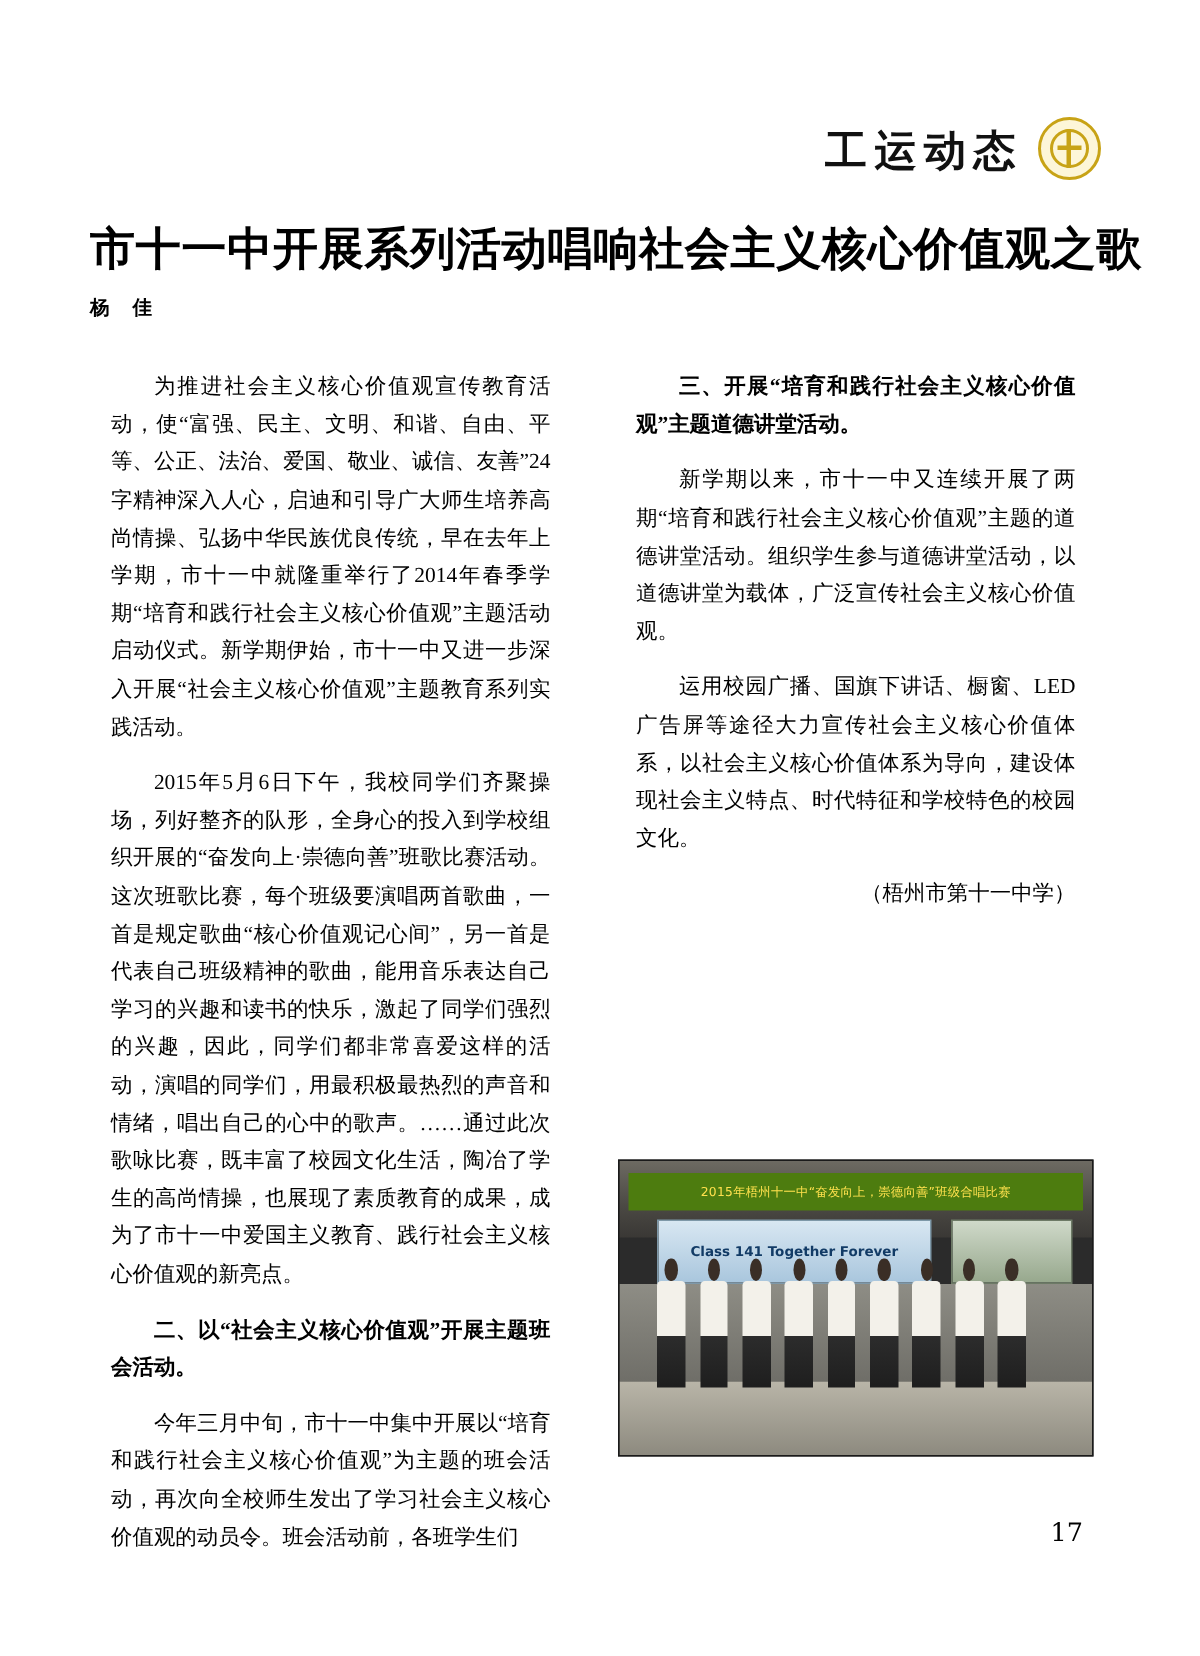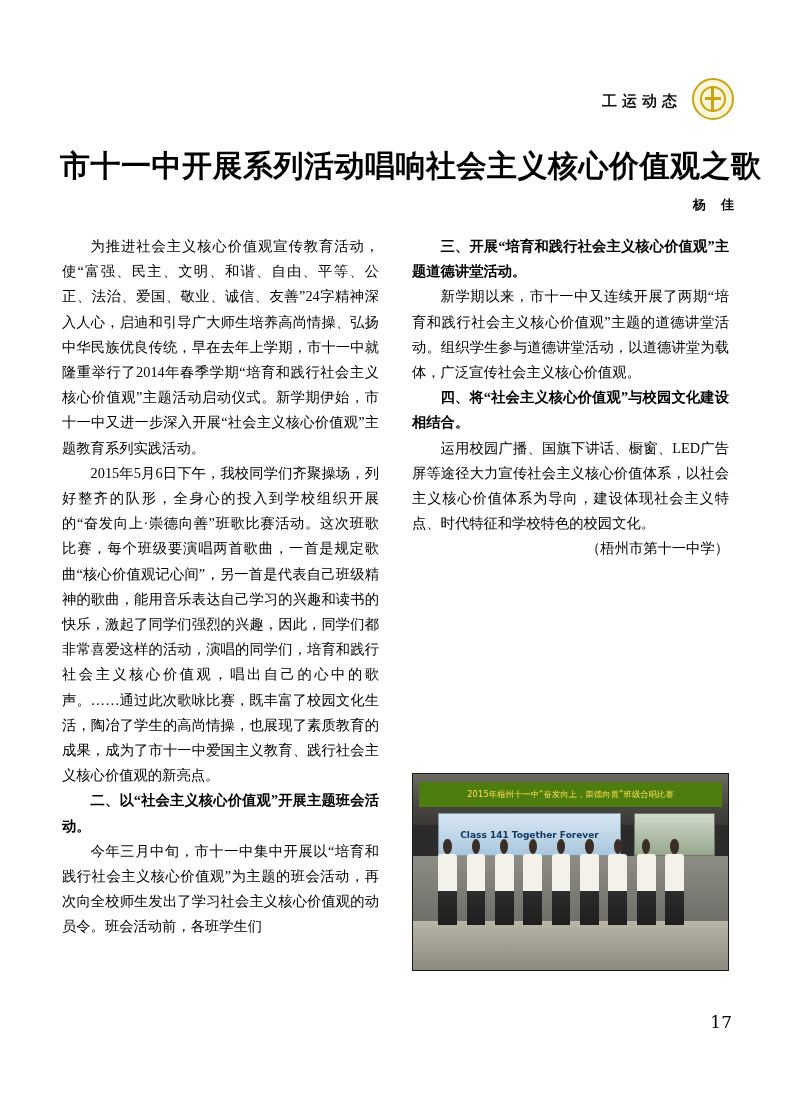--- a/index.html
+++ b/index.html
@@ -28,21 +28,21 @@
     position: absolute;
     right: 62px;
     top: 78px;
     display: flex;
     align-items: center;
     gap: 10px;
   }
   .header-label {
     font-family: "DejaVu Serif", "Liberation Serif", serif;
     font-weight: bold;
-    font-size: 15px;
+    font-size: 28px;
     letter-spacing: 5px;
     color: #111;
   }
   .header-logo {
     width: 46px;
     height: 46px;
     position: relative;
   }
   .header-logo .ring {
     position: absolute;
@@ -86,41 +86,41 @@
     font-size: 30px;
     letter-spacing: 0.5px;
     color: #000;
     white-space: nowrap;
   }
   .byline {
     position: absolute;
     left: 60px;
     top: 196px;
     width: 680px;
-    text-align: right;
+    text-align: left;
     font-size: 13px;
     font-weight: bold;
     letter-spacing: 6px;
   }
 
   
   .col {
     position: absolute;
     top: 234px;
     width: 317px;
     font-size: 14.3px;
     line-height: 25.2px;
     text-align: justify;
     text-justify: inter-ideograph;
   }
   .col-left  { left: 62px; }
   .col-right { left: 412px; }
 
   .col p {
-    margin: 0;
+    margin: 12px;
     text-indent: 2em;
   }
   .col p.sub {
     font-weight: bold;
   }
   .col p.right-align {
     text-indent: 0;
     text-align: right;
   }
 
@@ -210,21 +210,21 @@
     top: -22%;
     width: 44%;
     height: 22%;
     background: #3a2e26;
     border-radius: 50%;
   }
 
   
   .pageno {
     position: absolute;
-    right: 68px;
+    right: 78px;
     bottom: 72px;
     font-family: "DejaVu Serif", "Liberation Serif", serif;
     font-size: 17px;
   }
 </style>
 </head>
 <body>
 
 <div class="page">
 
@@ -236,29 +236,28 @@
       <div class="stem"></div>
       <div class="bar"></div>
     </div>
   </div>
 
   <div class="title">市十一中开展系列活动唱响社会主义核心价值观之歌</div>
   <div class="byline">杨 佳</div>
 
   <div class="col col-left">
     <p>为推进社会主义核心价值观宣传教育活动，使“富强、民主、文明、和谐、自由、平等、公正、法治、爱国、敬业、诚信、友善”24字精神深入人心，启迪和引导广大师生培养高尚情操、弘扬中华民族优良传统，早在去年上学期，市十一中就隆重举行了2014年春季学期“培育和践行社会主义核心价值观”主题活动启动仪式。新学期伊始，市十一中又进一步深入开展“社会主义核心价值观”主题教育系列实践活动。</p>
-    <p>2015年5月6日下午，我校同学们齐聚操场，列好整齐的队形，全身心的投入到学校组织开展的“奋发向上·崇德向善”班歌比赛活动。这次班歌比赛，每个班级要演唱两首歌曲，一首是规定歌曲“核心价值观记心间”，另一首是代表自己班级精神的歌曲，能用音乐表达自己学习的兴趣和读书的快乐，激起了同学们强烈的兴趣，因此，同学们都非常喜爱这样的活动，演唱的同学们，培育和践行社会主义核心价值观，唱出自己的心中的歌声。……通过此次歌咏比赛，既丰富了校园文化生活，陶冶了学生的高尚情操，也展现了素质教育的成果，成为了市十一中爱国主义教育、践行社会主义核心价值观的新亮点。</p>
+    <p>2015年5月6日下午，我校同学们齐聚操场，列好整齐的队形，全身心的投入到学校组织开展的“奋发向上·崇德向善”班歌比赛活动。这次班歌比赛，每个班级要演唱两首歌曲，一首是规定歌曲“核心价值观记心间”，另一首是代表自己班级精神的歌曲，能用音乐表达自己学习的兴趣和读书的快乐，激起了同学们强烈的兴趣，因此，同学们都非常喜爱这样的活动，演唱的同学们，用最积极最热烈的声音和情绪，唱出自己的心中的歌声。……通过此次歌咏比赛，既丰富了校园文化生活，陶冶了学生的高尚情操，也展现了素质教育的成果，成为了市十一中爱国主义教育、践行社会主义核心价值观的新亮点。</p>
     <p class="sub">二、以“社会主义核心价值观”开展主题班会活动。</p>
     <p>今年三月中旬，市十一中集中开展以“培育和践行社会主义核心价值观”为主题的班会活动，再次向全校师生发出了学习社会主义核心价值观的动员令。班会活动前，各班学生们</p>
   </div>
 
   <div class="col col-right">
     <p class="sub">三、开展“培育和践行社会主义核心价值观”主题道德讲堂活动。</p>
     <p>新学期以来，市十一中又连续开展了两期“培育和践行社会主义核心价值观”主题的道德讲堂活动。组织学生参与道德讲堂活动，以道德讲堂为载体，广泛宣传社会主义核心价值观。</p>
-    <p class="sub">四、将“社会主义核心价值观”与校园文化建设相结合。</p>
     <p>运用校园广播、国旗下讲话、橱窗、LED广告屏等途径大力宣传社会主义核心价值体系，以社会主义核心价值体系为导向，建设体现社会主义特点、时代特征和学校特色的校园文化。</p>
     <p class="right-align">（梧州市第十一中学）</p>
   </div>
 
   <div class="photo">
     <div class="stage-top"></div>
     <div class="banner">2015年梧州十一中“奋发向上，崇德向善”班级合唱比赛</div>
     <div class="screen">
       <span>Class 141  Together  Forever</span>
     </div>

